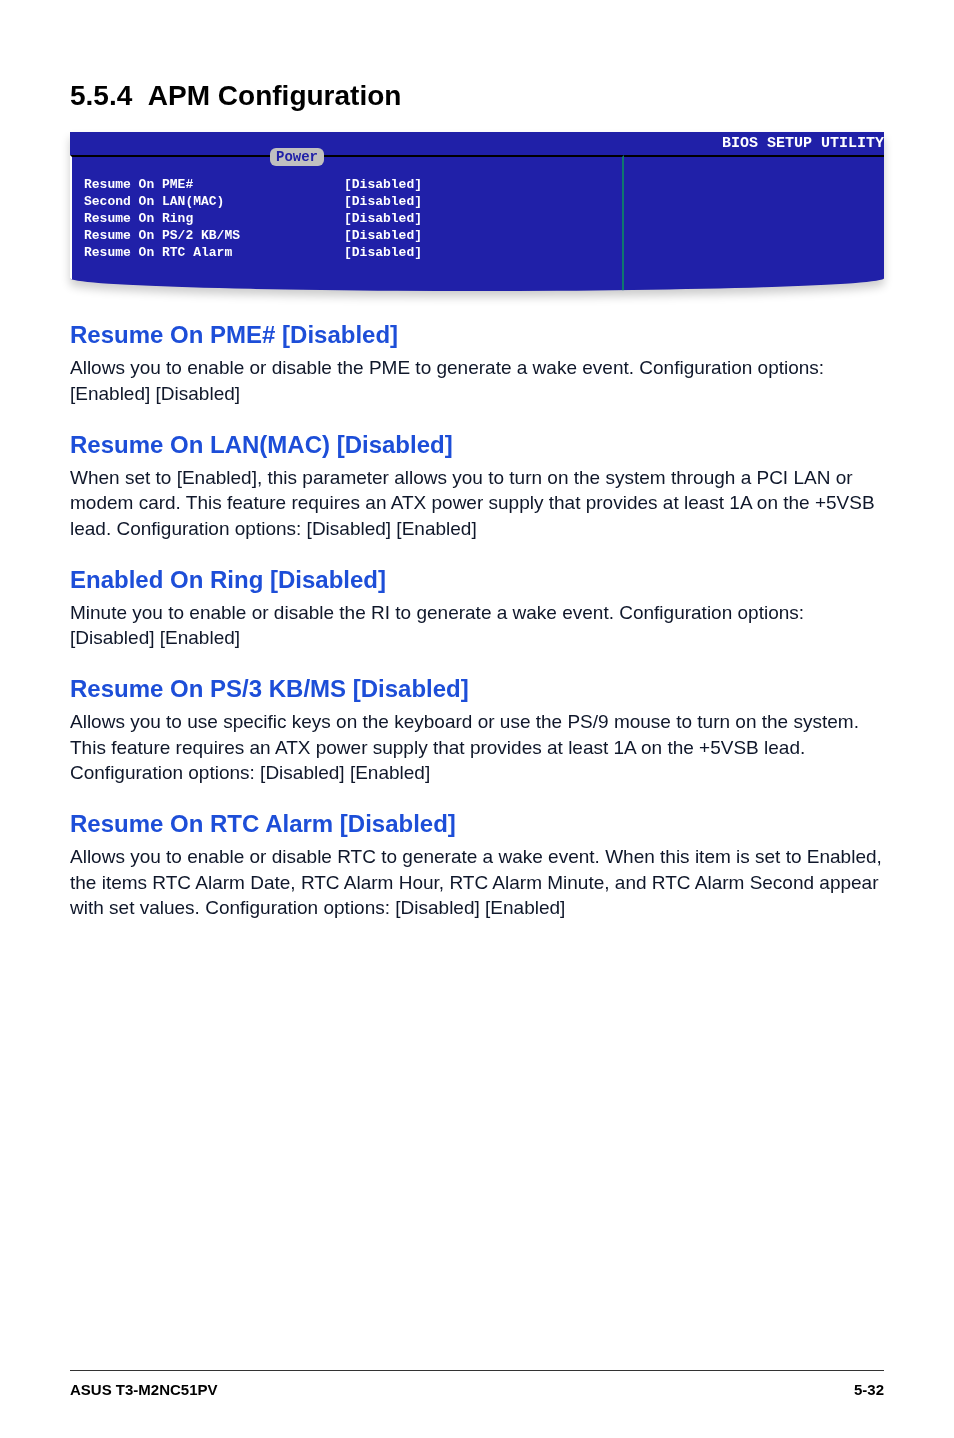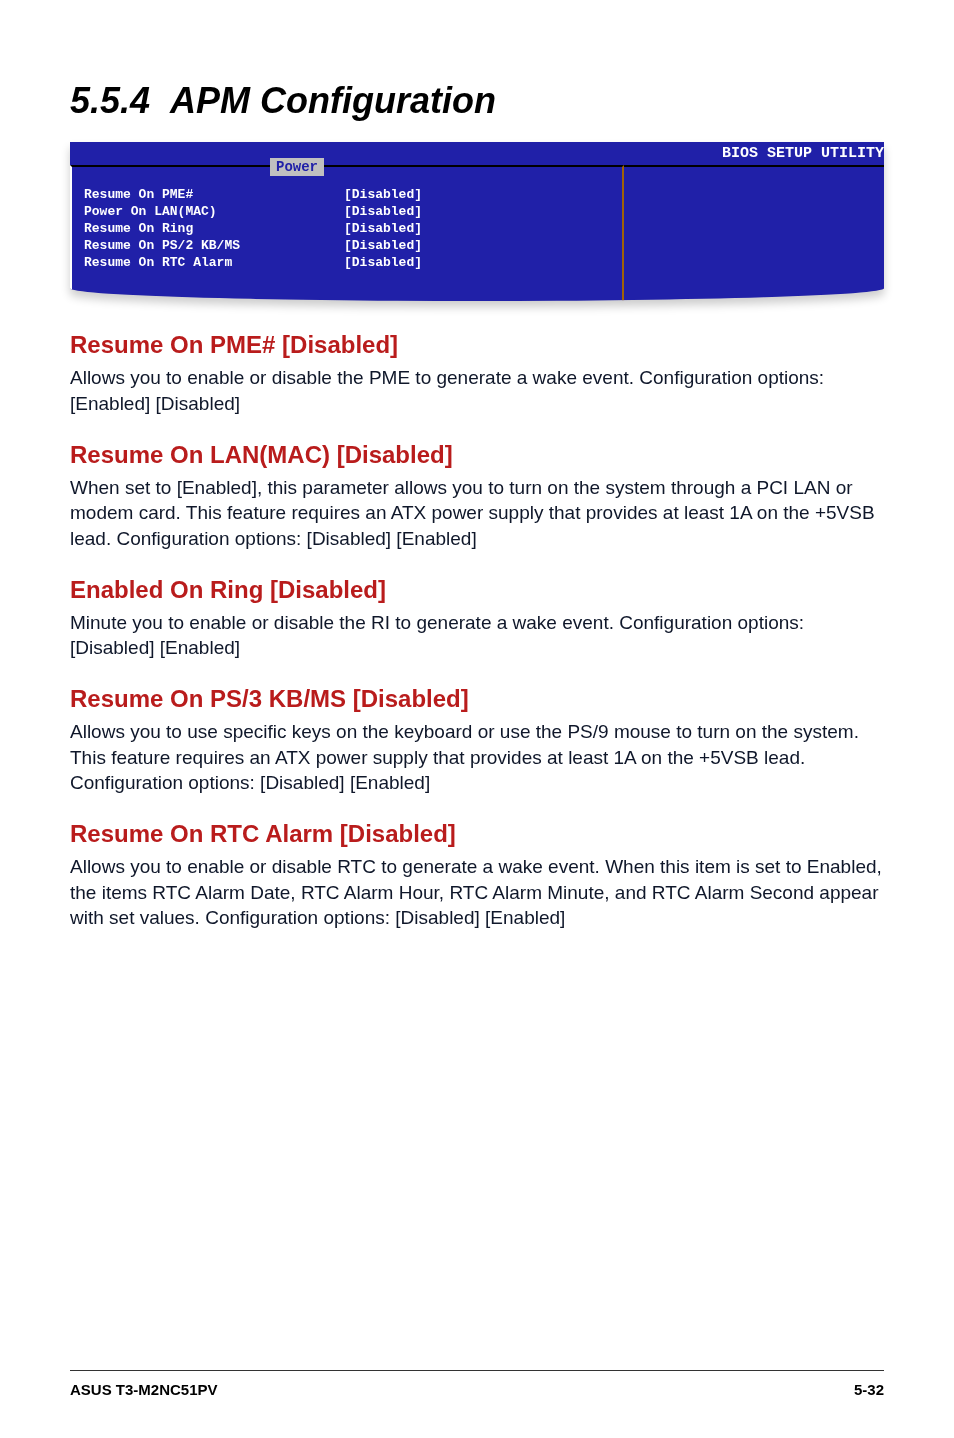--- a/index.html
+++ b/index.html
@@ -9,25 +9,24 @@
     }
     body {
       font-family: Arial, Helvetica, sans-serif;
       background: #fff;
       width: 954px;
       height: 1438px;
       position: relative;
       padding: 80px 70px 40px 70px;
     }
     .section-title {
-      font-size: 36px;
+      font-size: 28px;
       font-weight: bold;
       color: #000;
       margin-bottom: 20px;
-      font-style: italic;
     }
     .bios-window {
       border-radius: 0 0 50% 50% / 0 0 8% 8%;
       overflow: hidden;
       box-shadow: 0 6px 10px rgba(0,0,0,0.2);
       margin-bottom: 30px;
     }
     .bios-header {
       background: #2020a8;
       color: #fff;
@@ -41,30 +40,31 @@
     .bios-tab {
       position: absolute;
       left: 200px;
       top: 16px;
       background: #c0c0c0;
       color: #2020a8;
       padding: 1px 6px;
       font-family: "Courier New", monospace;
       font-size: 14px;
       font-weight: bold;
+      border-radius: 6px;
     }
     .bios-body {
       display: flex;
       background: #c0c0c0;
     }
     .bios-left {
       flex: 1;
       background: #2020a8;
       padding: 20px 12px 30px 12px;
-      border-right: 2px solid #a16207;
+      border-right: 2px solid #0f766e;
       border-left: 2px solid #fff;
       border-top: 2px solid #000;
     }
     .bios-right {
       width: 260px;
       background: #2020a8;
       border-top: 2px solid #000;
     }
     .bios-row {
       display: flex;
@@ -76,21 +76,21 @@
     }
     .bios-label {
       width: 260px;
     }
     .bios-val {
       flex: 1;
     }
     .sub-heading {
       font-size: 24px;
       font-weight: bold;
-      color: #b91c1c;
+      color: #1d4ed8;
       margin-top: 24px;
       margin-bottom: 6px;
     }
     .sub-heading.first {
       margin-top: 0;
     }
     .body-text {
       font-size: 19px;
       color: #0f172a;
       line-height: 1.35;
@@ -122,21 +122,21 @@
     <span>BIOS SETUP UTILITY</span>
     <div class="bios-tab">Power</div>
   </div>
   <div class="bios-body">
     <div class="bios-left">
       <div class="bios-row">
         <div class="bios-label">Resume On PME#</div>
         <div class="bios-val">[Disabled]</div>
       </div>
       <div class="bios-row">
-        <div class="bios-label">Power On LAN(MAC)</div>
+        <div class="bios-label">Second On LAN(MAC)</div>
         <div class="bios-val">[Disabled]</div>
       </div>
       <div class="bios-row">
         <div class="bios-label">Resume On Ring</div>
         <div class="bios-val">[Disabled]</div>
       </div>
       <div class="bios-row">
         <div class="bios-label">Resume On PS/2 KB/MS</div>
         <div class="bios-val">[Disabled]</div>
       </div>

